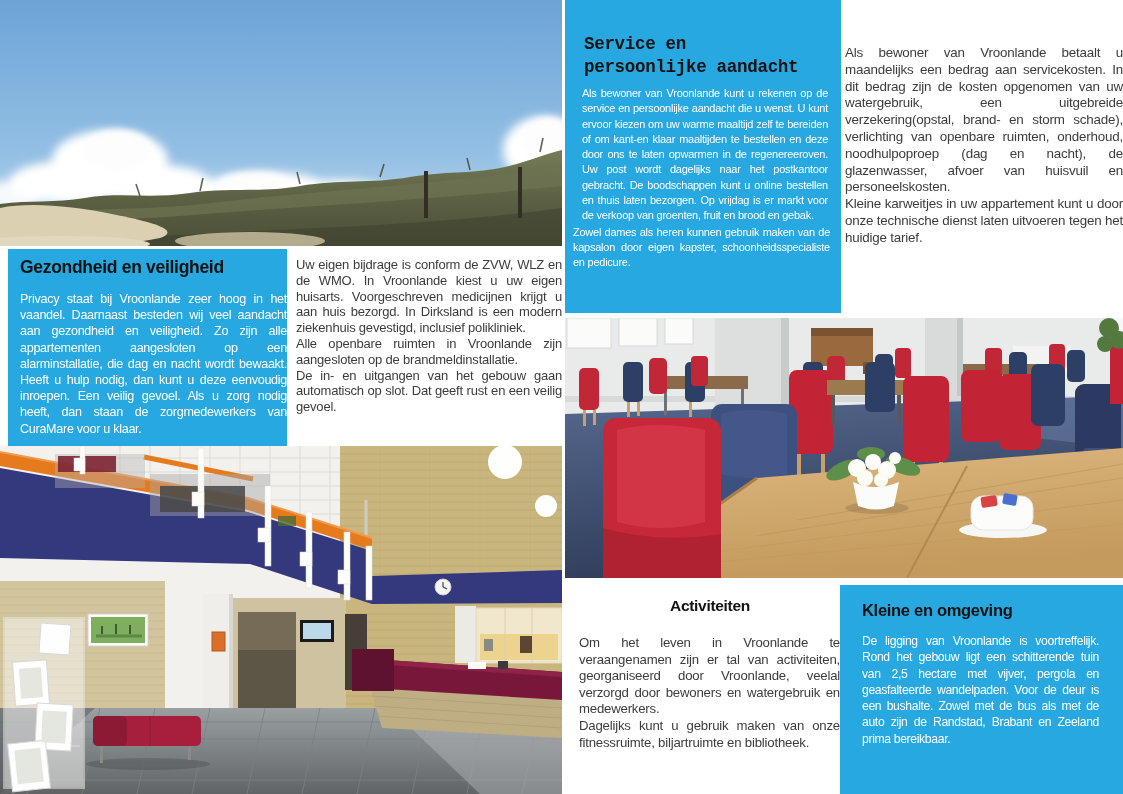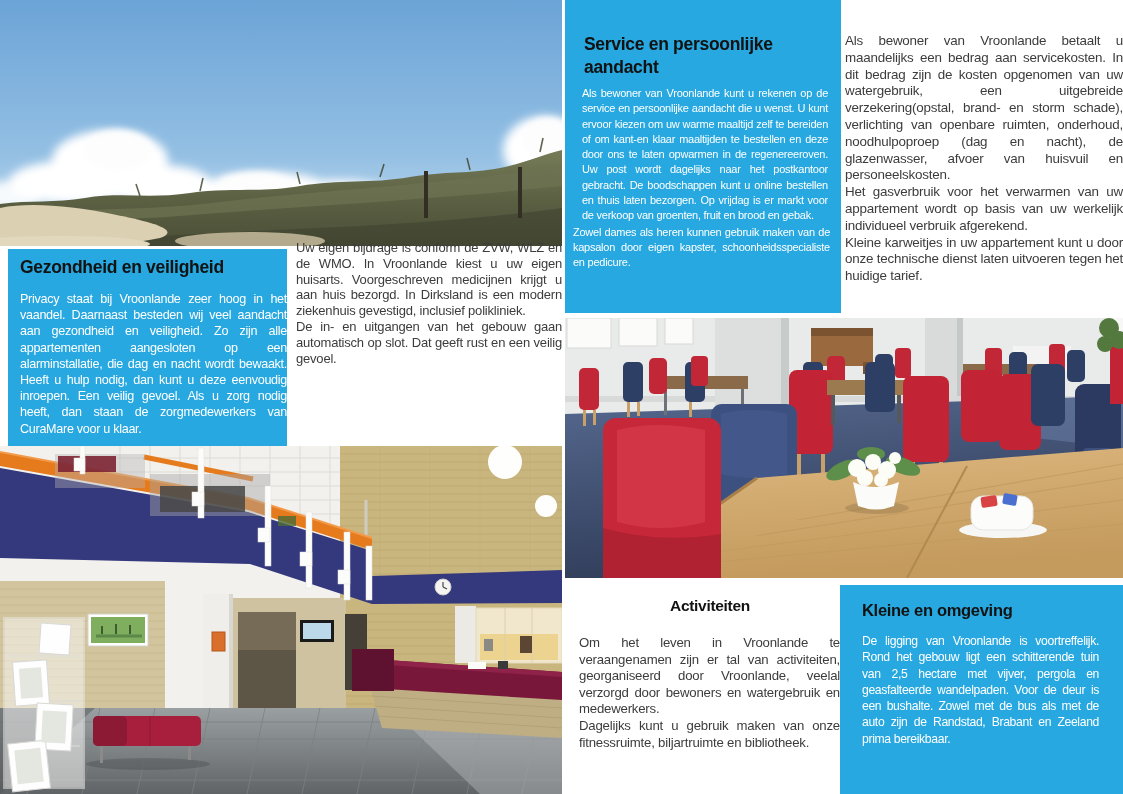--- a/index.html
+++ b/index.html
@@ -9,37 +9,37 @@
   .photo{position:absolute;overflow:hidden;}
   .photo svg{display:block;width:100%;height:100%;}
 
   .cyanbox{position:absolute;background:#27a8e0;}
   h2.blk, h3.blk{margin:0;color:#121212;font-weight:700;letter-spacing:-0.3px;}
   .whitetext p{color:#ffffff;}
   p{margin:0;}
 
   
   .col-service{left:565px;top:0;width:276px;height:313px;}
-  .col-service h2{font-size:17.5px;line-height:23px;padding:33px 26px 4px 19px;}
+  .col-service h2{font-size:17.5px;line-height:23px;padding:33px 26px 4px 19px;font-family:Liberation Mono, monospace;}
   .col-service p{font-size:11px;line-height:15.3px;letter-spacing:-0.25px;text-align:justify;}
   .col-service .p1{margin:3px 13px 0 17px;}
   .col-service .p2{margin:1px 11px 0 8px;}
 
   
   .col-costs{left:845px;top:0;width:278px;}
   .col-costs p{font-size:13.4px;line-height:16.8px;letter-spacing:-0.2px;text-align:justify;color:#3c3c3c;}
-  .col-costs{padding-top:33px;box-sizing:border-box;}
+  .col-costs{padding-top:45px;box-sizing:border-box;}
 
   
   .box-health{left:8px;top:249px;width:279px;height:209px;}
   .box-health h2{font-size:17.5px;line-height:22px;padding:7px 10px 0 12px;}
   .box-health p{font-size:12.6px;line-height:16.2px;letter-spacing:-0.3px;text-align:justify;margin:13px 0 0 12px;}
 
   
-  .col-bijdrage{left:296px;top:232px;width:266px;}
+  .col-bijdrage{left:296px;top:249px;width:266px;}
   .col-bijdrage p{font-size:13px;line-height:15.8px;letter-spacing:-0.2px;text-align:justify;color:#3c3c3c;}
   .col-bijdrage{padding-top:8px;box-sizing:border-box;}
 
   
   .col-act{left:579px;top:590px;width:261px;}
   .col-act h3{font-size:15.5px;line-height:19px;margin:6px 0 20px 1px;text-align:center;}
   .col-act p{font-size:13.2px;line-height:16.6px;letter-spacing:-0.2px;text-align:justify;color:#3c3c3c;}
 
   
   .box-ligging{left:840px;top:585px;width:283px;height:209px;}
@@ -110,31 +110,31 @@
   </div>
 
   <div class="cyanbox col-service whitetext">
     <h2 class="blk">Service en persoonlijke aandacht</h2>
     <p class="p1">Als bewoner van Vroonlande kunt u rekenen op de service en persoonlijke aandacht die u wenst. U kunt ervoor kiezen om uw warme maaltijd zelf te bereiden of om kant-en klaar maaltijden te bestellen en deze door ons te laten opwarmen in de regenereeroven. Uw post wordt dagelijks naar het postkantoor gebracht. De boodschappen kunt u online bestellen en thuis laten bezorgen. Op vrijdag is er markt voor de verkoop van groenten, fruit en brood en gebak.</p>
     <p class="p2">Zowel dames als heren kunnen gebruik maken van de kapsalon door eigen kapster, schoonheidsspecialiste en pedicure.</p>
   </div>
 
   <div class="abs col-costs">
     <p>Als bewoner van Vroonlande betaalt u maandelijks een bedrag aan servicekosten. In dit bedrag zijn de kosten opgenomen van uw watergebruik, een uitgebreide verzekering(opstal, brand- en storm schade), verlichting van openbare ruimten, onderhoud, noodhulpoproep (dag en nacht), de glazenwasser, afvoer van huisvuil en personeelskosten.</p>
-    <p>Het gasverbruik voor het verwarmen van uw appartement wordt op basis van uw werkelijk individueel verbruik afgerekend.</p>
     <p>Kleine karweitjes in uw appartement kunt u door onze technische dienst laten uitvoeren tegen het huidige tarief.</p>
   </div>
 
   <div class="cyanbox box-health whitetext">
     <h2 class="blk">Gezondheid en veiligheid</h2>
     <p>Privacy staat bij Vroonlande zeer hoog in het vaandel. Daarnaast besteden wij veel aandacht aan gezondheid en veiligheid. Zo zijn alle appartementen aangesloten op een alarminstallatie, die dag en nacht wordt bewaakt. Heeft u hulp nodig, dan kunt u deze eenvoudig inroepen. Een veilig gevoel. Als u zorg nodig heeft, dan staan de zorgmedewerkers van CuraMare voor u klaar.</p>
   </div>
 
   <div class="abs col-bijdrage">
     <p>Uw eigen bijdrage is conform de ZVW, WLZ en de WMO. In Vroonlande kiest u uw eigen huisarts. Voorgeschreven medicijnen krijgt u aan huis bezorgd. In Dirksland is een modern ziekenhuis gevestigd, inclusief polikliniek.</p>
+    <p>Alle openbare ruimten in Vroonlande zijn aangesloten op de brandmeldinstallatie.</p>
     <p>De in- en uitgangen van het gebouw gaan automatisch op slot. Dat geeft rust en een veilig gevoel.</p>
   </div>
 
   <div class="photo" style="left:565px;top:318px;width:558px;height:260px;">
     <svg viewBox="0 0 558 260" preserveAspectRatio="none">
       <defs>
         <linearGradient id="carpet" x1="0" y1="0" x2="0.3" y2="1">
           <stop offset="0" stop-color="#55688e"></stop>
             <stop offset="1" stop-color="#303c59"></stop>
         </linearGradient>

